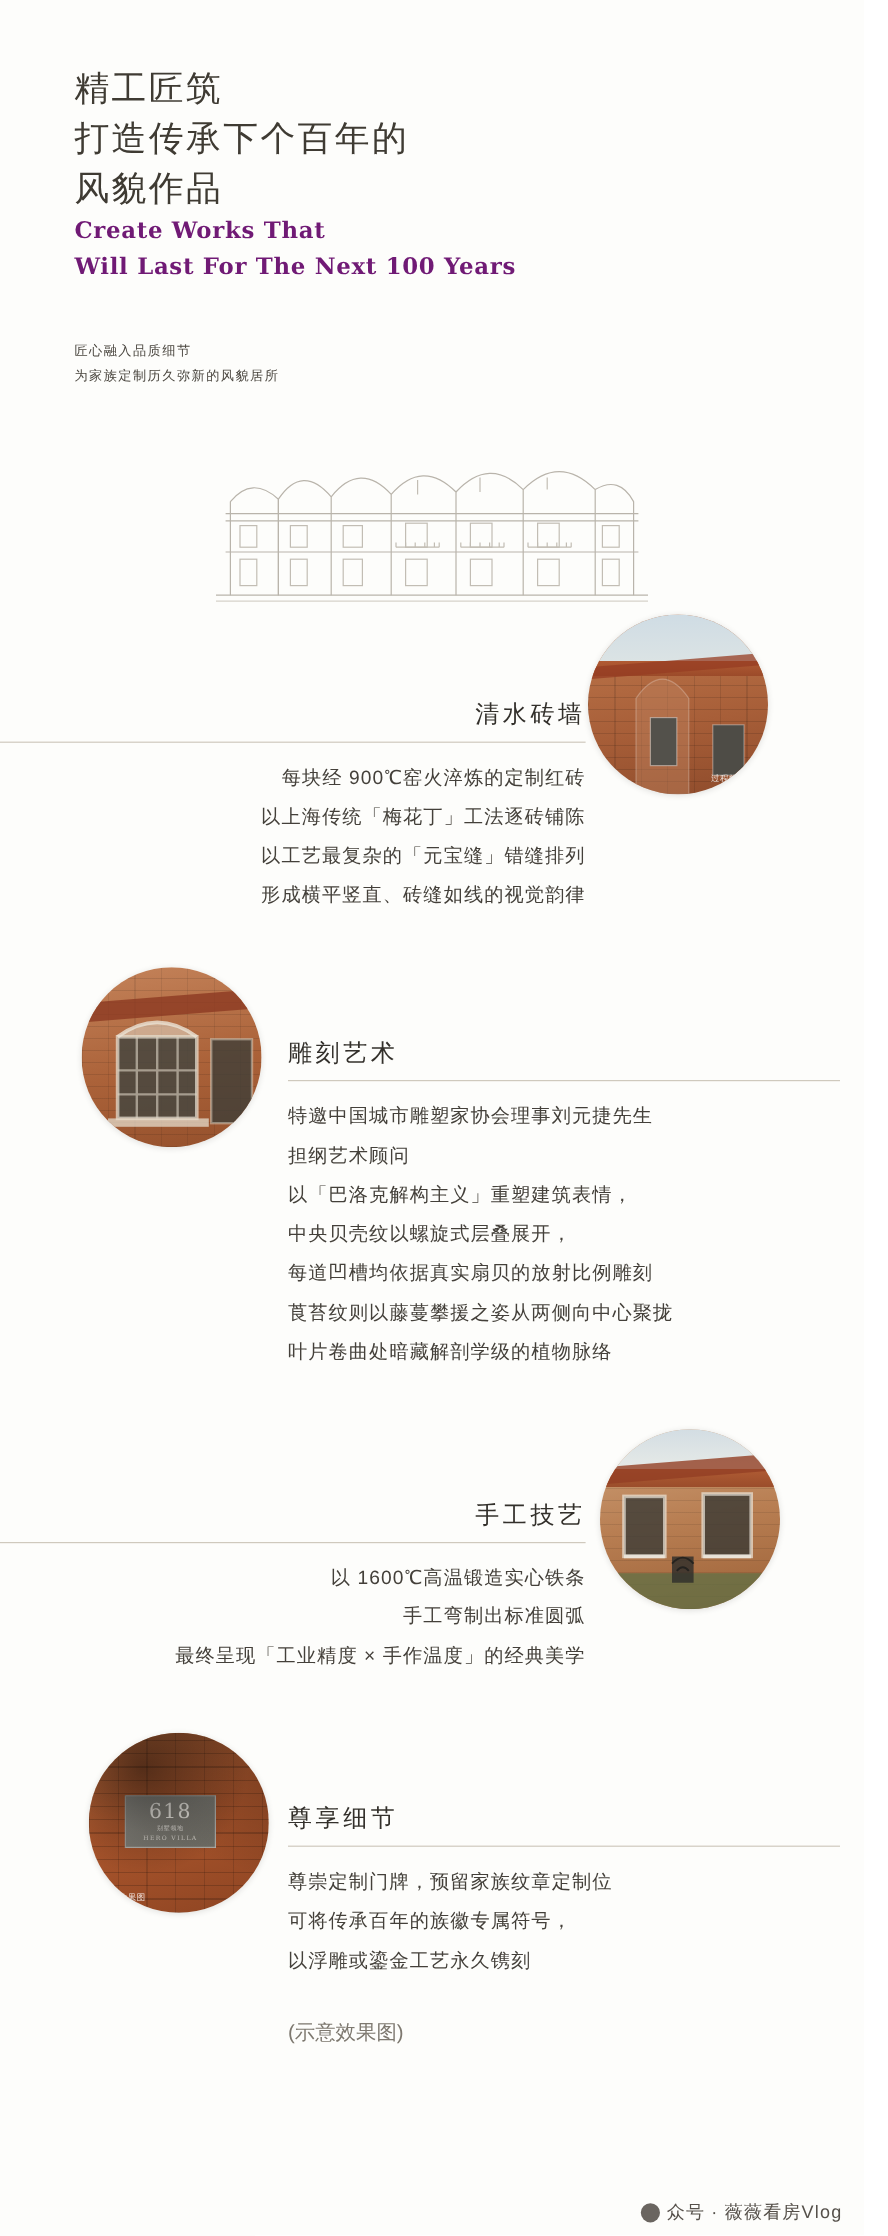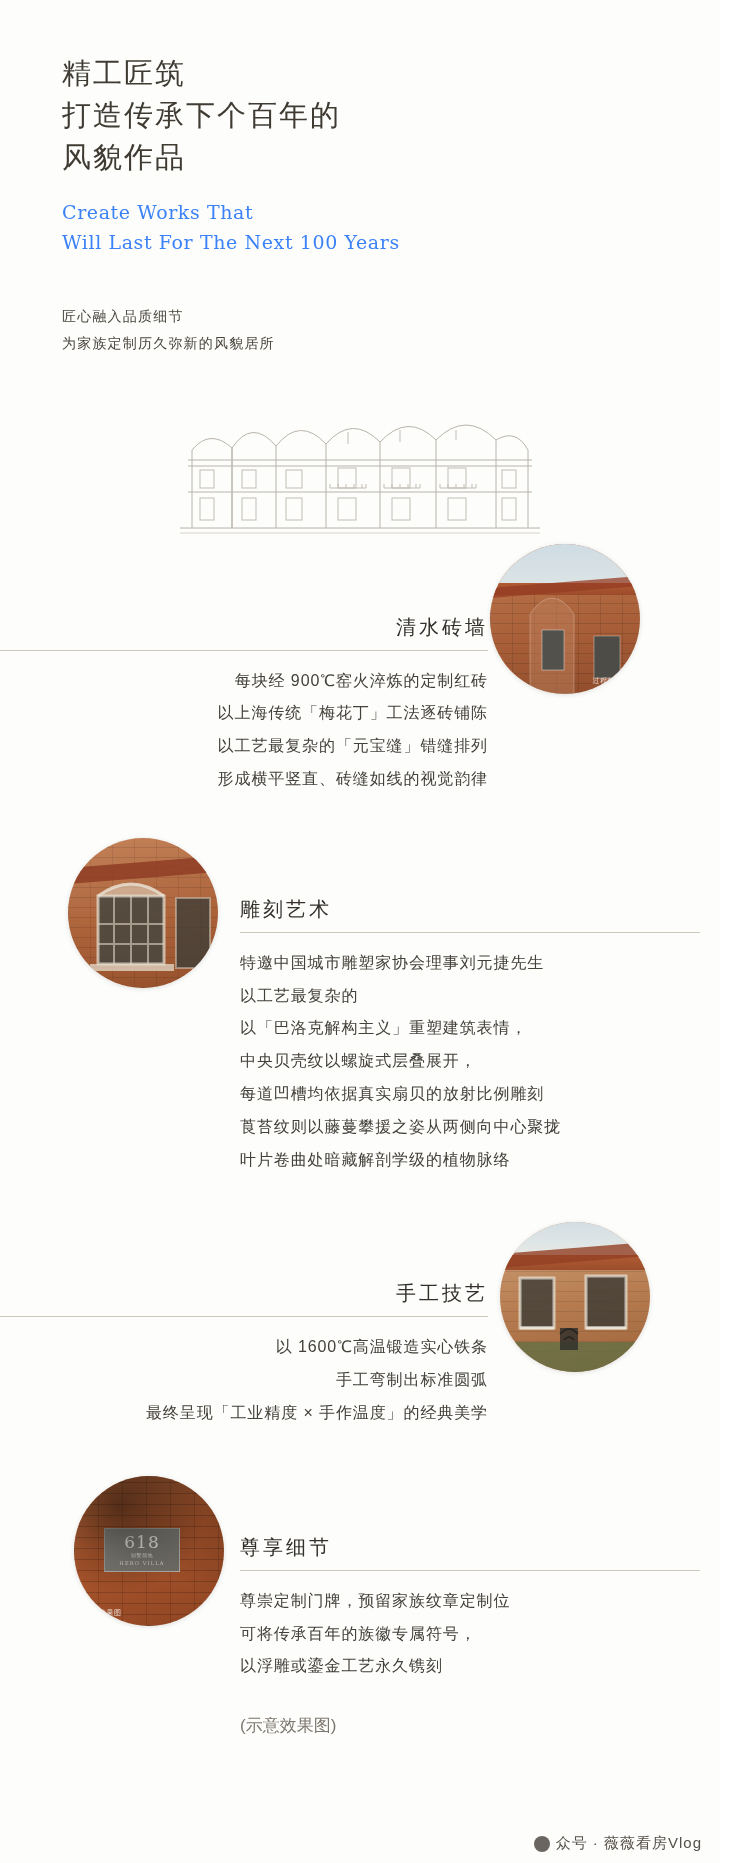--- a/index.html
+++ b/index.html
@@ -31,31 +31,32 @@
     font-family: "DejaVu Serif", serif;
     font-size: 29px;
     line-height: 1.45;
     letter-spacing: 2px;
     color: #3f3b33;
     font-weight: 400;
   }
   .headline div { white-space: nowrap; }
 
   .subhead {
-    margin-top: 20px;
+    margin-top: 0;
     font-family: "DejaVu Serif", serif;
     font-size: 19px;
     line-height: 1.55;
     letter-spacing: 0.6px;
-    color: #3b82f6;
+    color: #701a75;
+    font-weight: bold;
   }
 
   .lede {
     margin-top: 46px;
-    font-size: 14px;
+    font-size: 11px;
     line-height: 1.95;
     letter-spacing: 1.2px;
     color: #4a463f;
   }
 
   
   .illustration {
     margin-top: 30px;
     display: flex;
     justify-content: center;
@@ -271,21 +272,21 @@
           <rect x="22" y="126" width="84" height="7" fill="rgba(228,220,204,0.75)"></rect>
         </svg>
         <div class="cap"></div>
       </div>
     </div>
     <div class="body">
       <div class="feat-title">雕刻艺术</div>
       <div class="rule"></div>
       <div class="feat-lines">
         <div>特邀中国城市雕塑家协会理事刘元捷先生</div>
-        <div>以工艺最复杂的</div>
+        <div>担纲艺术顾问</div>
         <div>以「巴洛克解构主义」重塑建筑表情，</div>
         <div>中央贝壳纹以螺旋式层叠展开，</div>
         <div>每道凹槽均依据真实扇贝的放射比例雕刻</div>
         <div>莨苔纹则以藤蔓攀援之姿从两侧向中心聚拢</div>
         <div>叶片卷曲处暗藏解剖学级的植物脉络</div>
       </div>
     </div>
   </div>
 
   <div class="feature right" style="margin-top:46px;">

